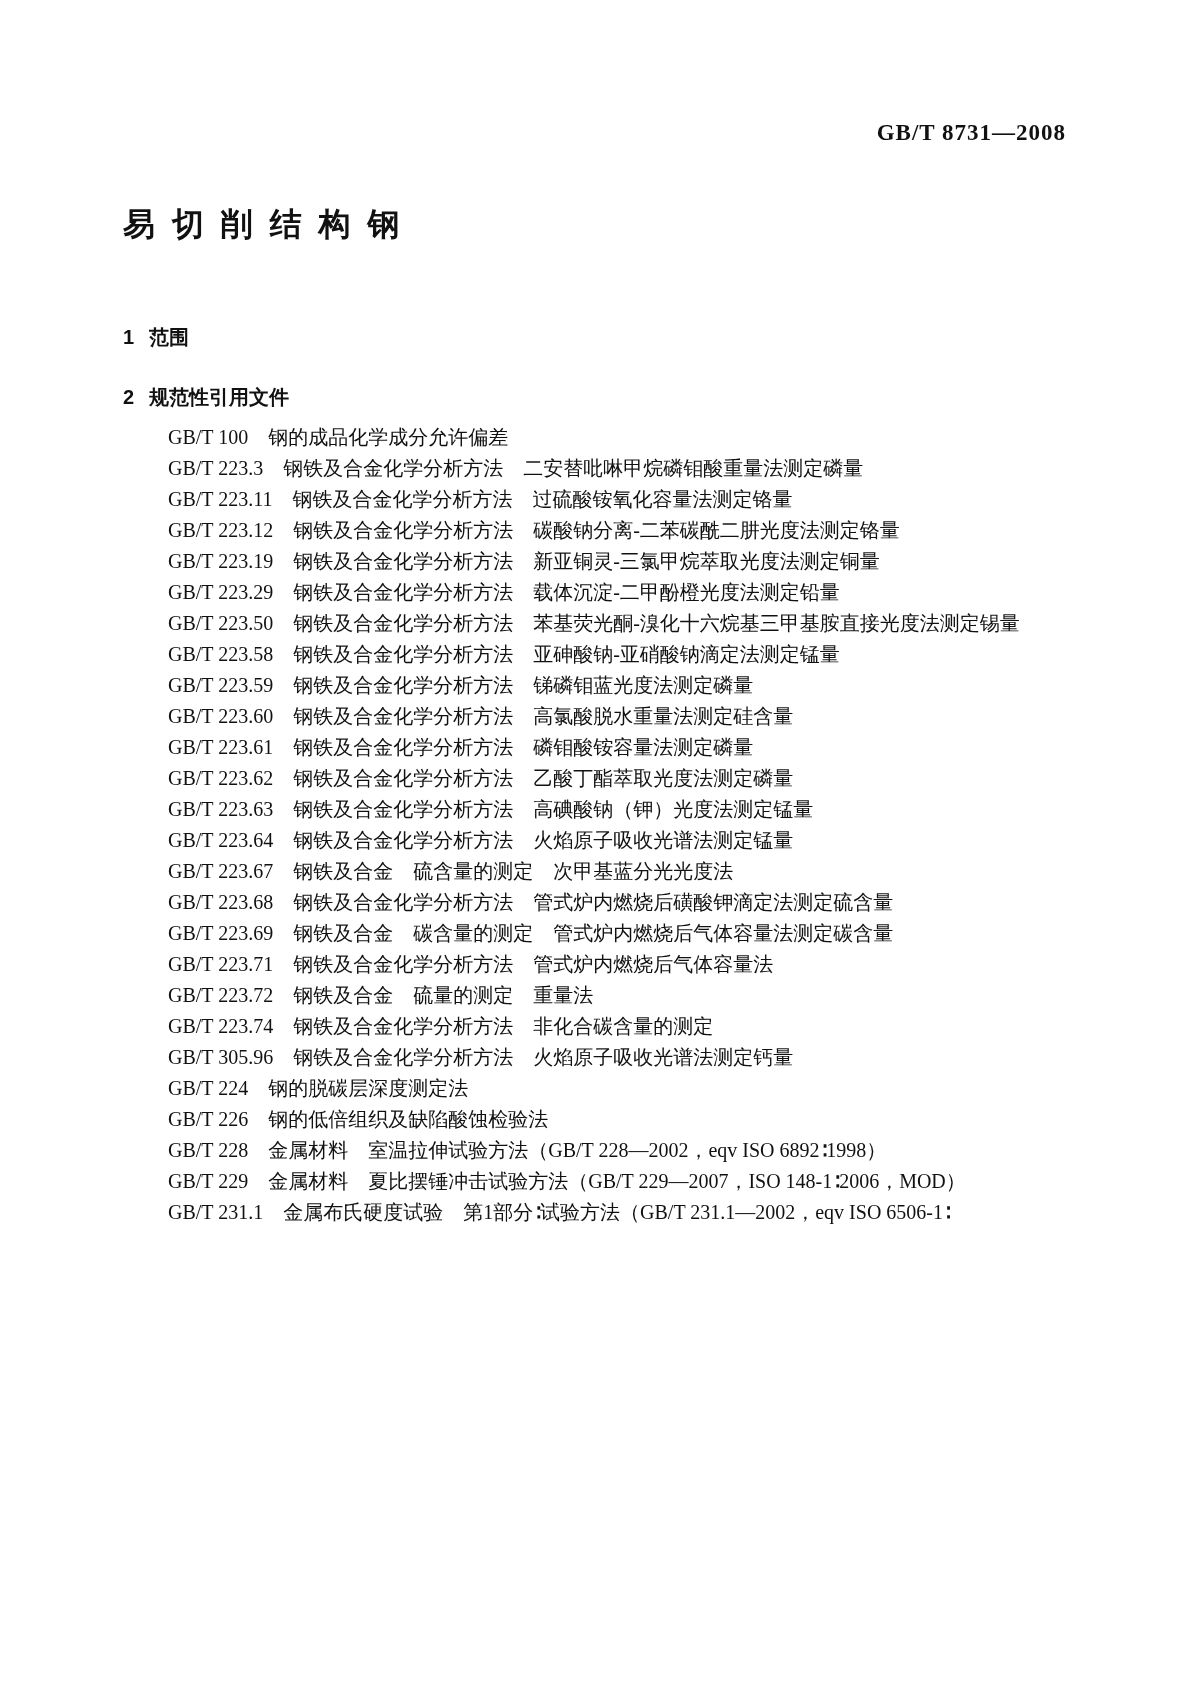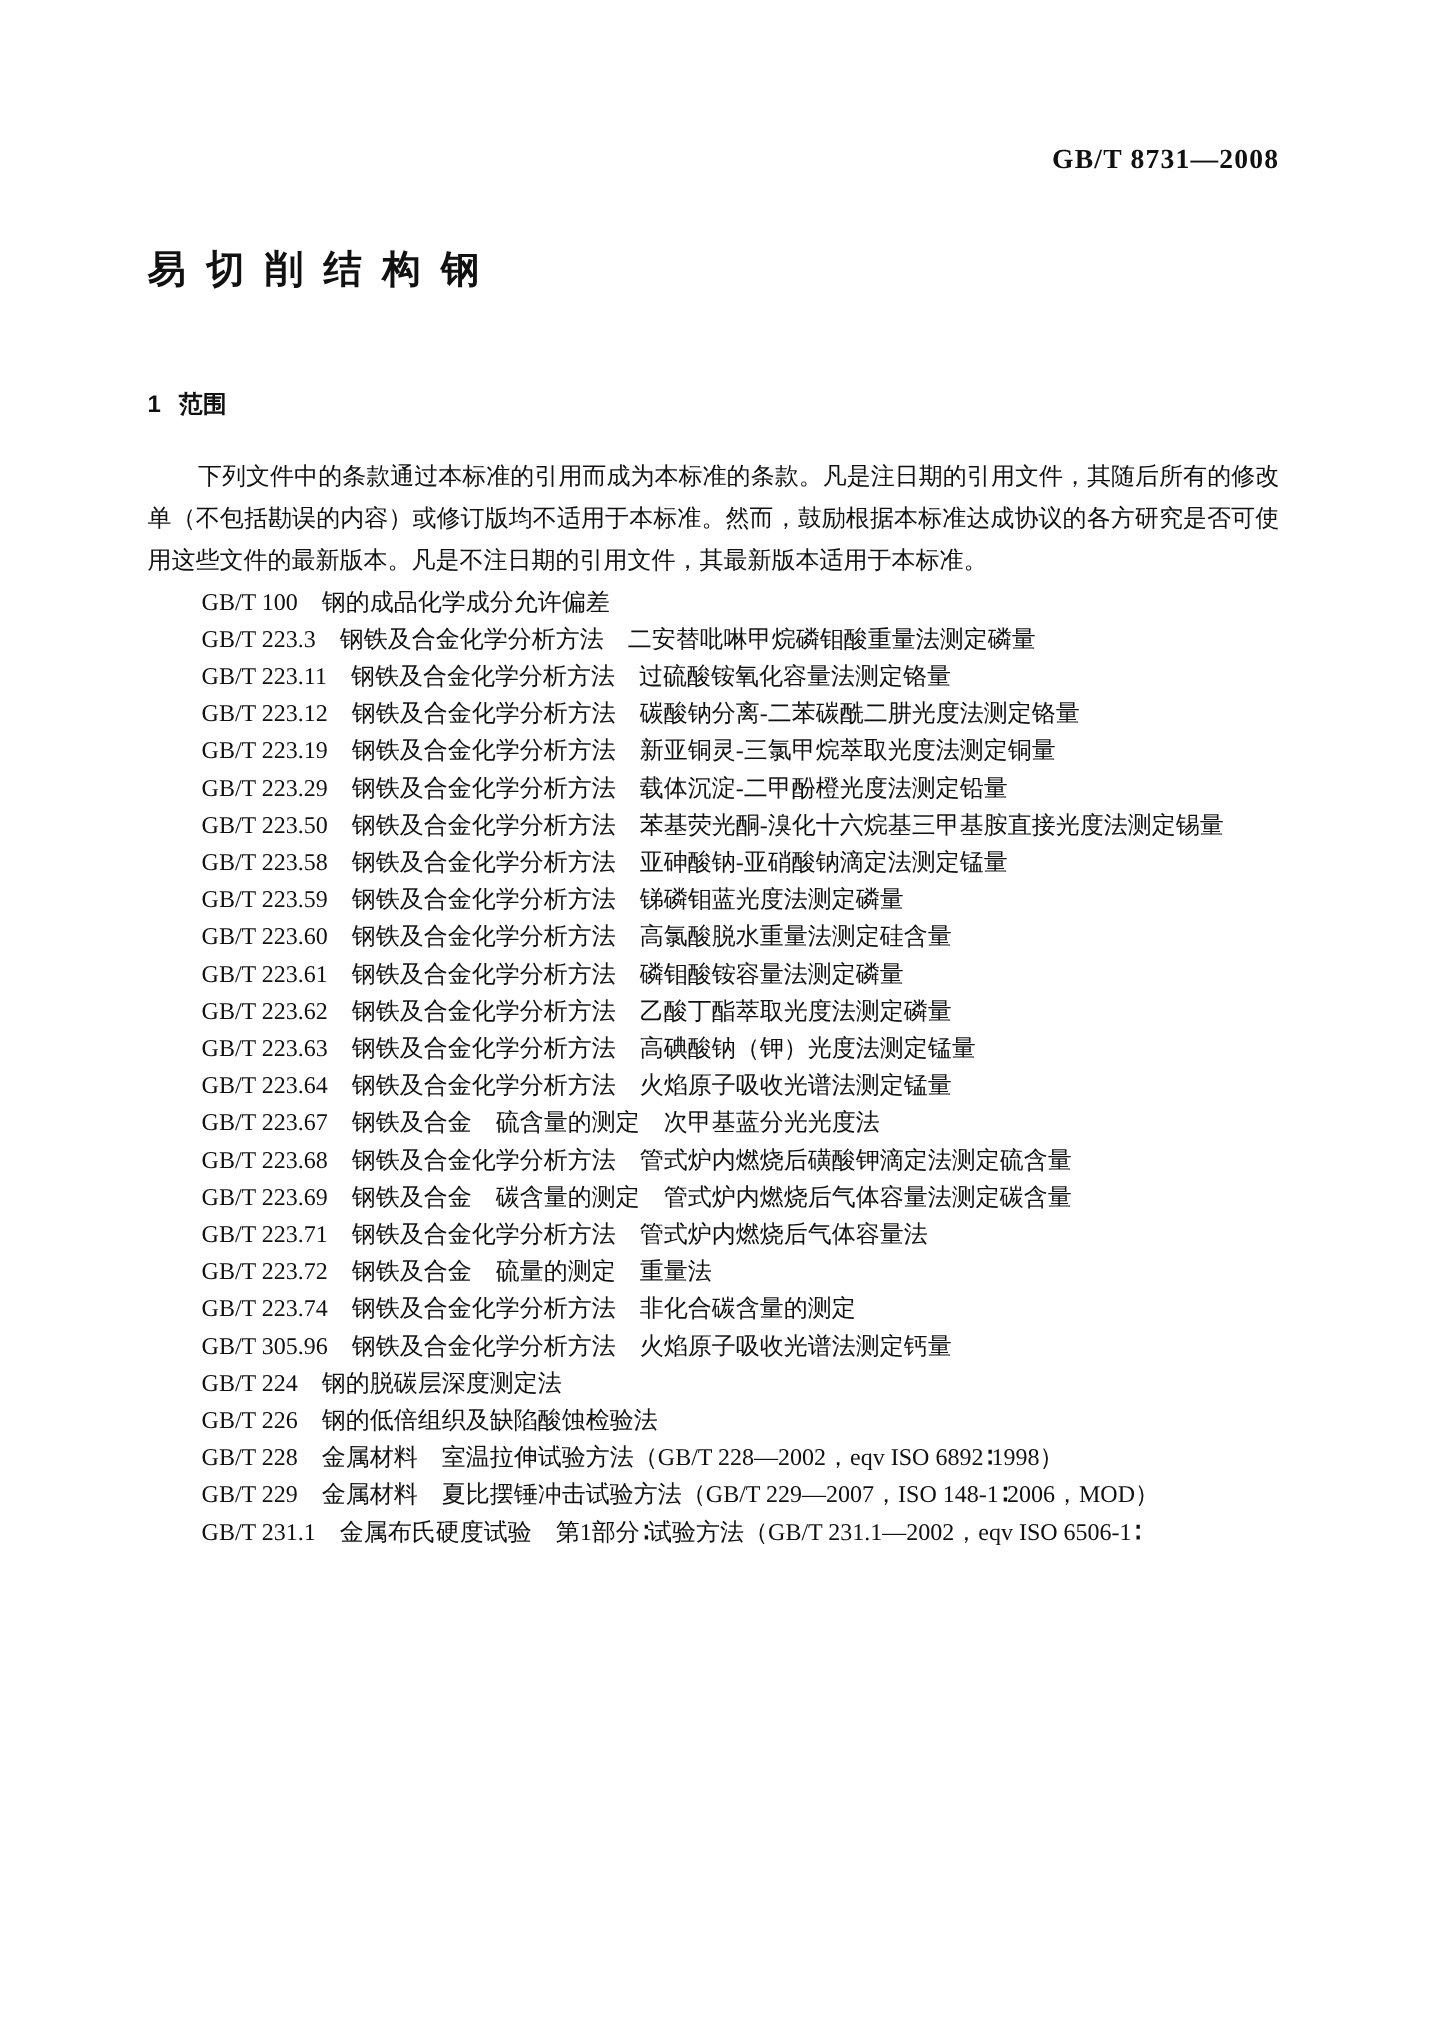--- a/index.html
+++ b/index.html
@@ -82,23 +82,23 @@
 
   <div class="doc-title">易 切 削 结 构 钢</div>
 
   <div class="section sec-1">
     <div class="section-heading">
       <span class="h-num">1</span><span>范围</span>
     </div>
   </div>
 
   <div class="section sec-2">
-    <div>
-        <div class="body-para">下列文件中的条款通过本标准的引用而成为本标准的条款。凡是注日期的引用文件，其随后所有的修改单（不包括勘误的内容）或修订版均不适用于本标准。然而，鼓励根据本标准达成协议的各方研究是否可使用这些文件的最新版本。凡是不注日期的引用文件，其最新版本适用于本标准。</div>
-      </div>
+    <div class="section-heading">
+      <span class="h-num">2</span><span>规范性引用文件</span>
+    </div>
     <div class="ref-list">
         <div class="ref-line">GB/T 100　钢的成品化学成分允许偏差</div>
         <div class="ref-line">GB/T 223.3　钢铁及合金化学分析方法　二安替吡啉甲烷磷钼酸重量法测定磷量</div>
         <div class="ref-line">GB/T 223.11　钢铁及合金化学分析方法　过硫酸铵氧化容量法测定铬量</div>
         <div class="ref-line">GB/T 223.12　钢铁及合金化学分析方法　碳酸钠分离-二苯碳酰二肼光度法测定铬量</div>
         <div class="ref-line">GB/T 223.19　钢铁及合金化学分析方法　新亚铜灵-三氯甲烷萃取光度法测定铜量</div>
         <div class="ref-line">GB/T 223.29　钢铁及合金化学分析方法　载体沉淀-二甲酚橙光度法测定铅量</div>
         <div class="ref-line">GB/T 223.50　钢铁及合金化学分析方法　苯基荧光酮-溴化十六烷基三甲基胺直接光度法测定锡量</div>
         <div class="ref-line">GB/T 223.58　钢铁及合金化学分析方法　亚砷酸钠-亚硝酸钠滴定法测定锰量</div>
         <div class="ref-line">GB/T 223.59　钢铁及合金化学分析方法　锑磷钼蓝光度法测定磷量</div>

